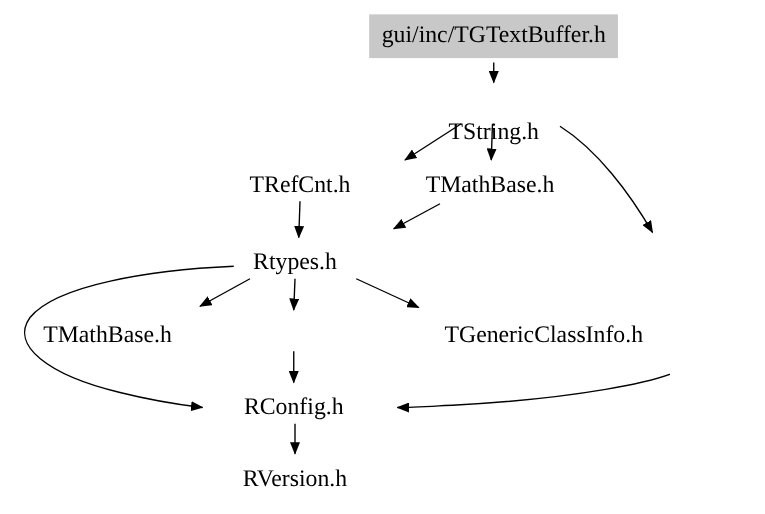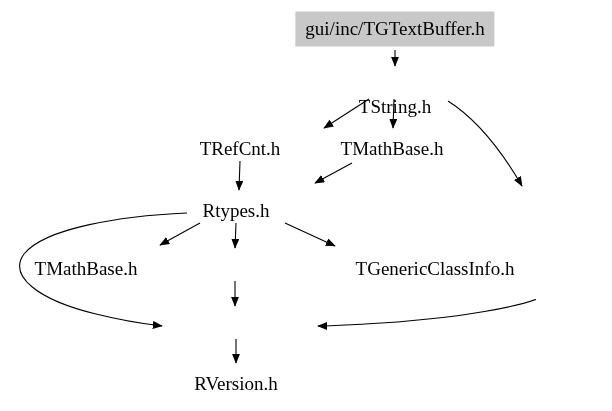--- a/index.html
+++ b/index.html
@@ -85,16 +85,17 @@
   <div class="node" style="left:392px; top:148px;">TMathBase.h</div>
 
   <div class="node" style="left:236px; top:210px;">Rtypes.h</div>
 
 
   <div class="node" style="left:86px; top:268px;">TMathBase.h</div>
 
 
   <div class="node" style="left:435px; top:268px;">TGenericClassInfo.h</div>
 
+  <div class="node" style="left:235px; top:326px;">RConfig.h</div>
 
   <div class="node" style="left:236px; top:383px;">RVersion.h</div>
 
 </div>
 
 </body></html>

